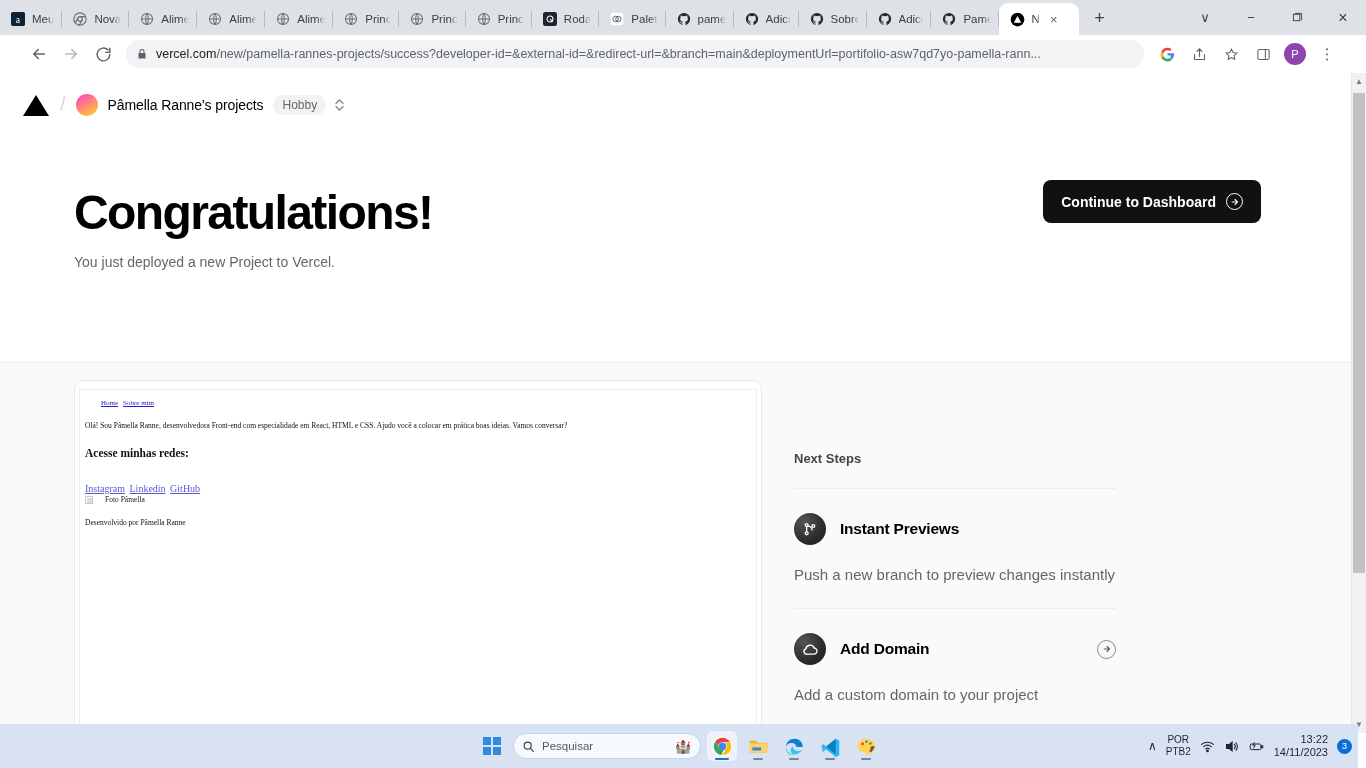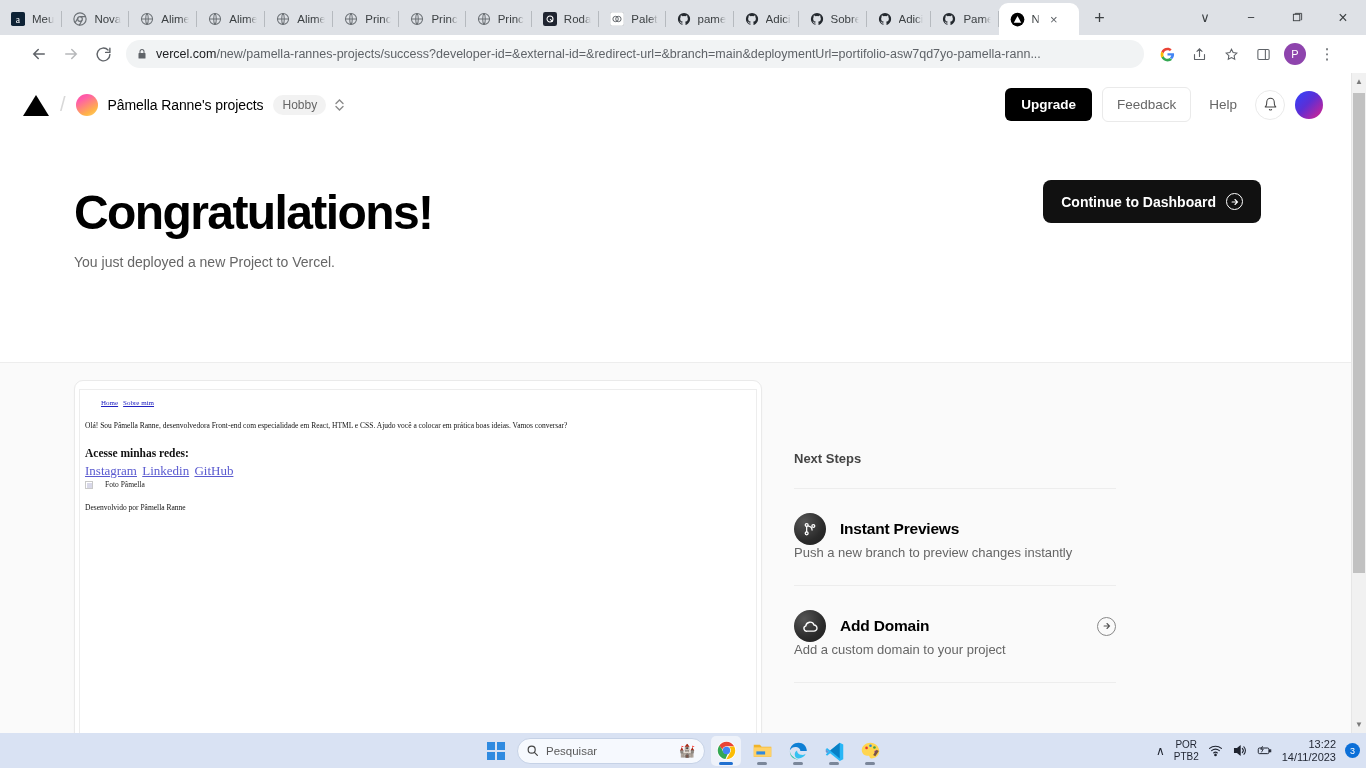--- a/index.html
+++ b/index.html
@@ -92,50 +92,50 @@
   .preview-inner {
     position: absolute; left: 4px; right: 4px; top: 8px; bottom: 4px;
     background: #fff; border: 1px solid #ededed; padding: 9px 0 0 5px;
     font-family: "Liberation Serif", serif; color: #111;
   }
   .pv-nav { font-size: 7px; padding-left: 16px; }
   .pv-nav a { color: #2020c0; text-decoration: underline; margin-right: 5px; }
   .pv-h1 { font-size: 12.5px; font-weight: 700; margin-top: 14px; }
   .pv-p { font-size: 7.5px; margin-top: 14px; }
   .pv-h2 { font-size: 11.5px; font-weight: 700; margin-top: 17px; }
-  .pv-links { font-size: 13px; margin-top: 4px; }
+  .pv-links { font-size: 10px; margin-top: 24px; }
   .pv-links a { color: #5a5ad0; text-decoration: underline; margin-right: 2px; }
   .pv-broken { display: flex; align-items: center; gap: 12px; font-size: 7.5px; margin-top: 1px; color: #222; }
   .brokenimg { width: 8px; height: 8px; border: 1px solid #c9c9c9; position: relative; display:inline-block; }
   .brokenimg::before { content:""; position:absolute; left:1px; top:1px; width:5px; height:5px; background:#d8d8e8; }
   .pv-foot { font-size: 7.5px; margin-top: 14px; }
 
   
   .nextsteps { position: absolute; left: 794px; top: 378px; width: 322px; }
   .ns-title { font-size: 13px; font-weight: 600; color: #444; }
   .ns-rule { height: 1px; background: #ededed; margin-top: 22px; }
   .ns-item { padding-top: 24px; }
   .ns-head { display: flex; align-items: center; gap: 14px; }
   .ns-icon { width: 32px; height: 32px; border-radius: 50%;
     background: radial-gradient(circle at 32% 28%, #555 0%, #2b2b2b 60%, #1d1d1d 100%);
     display: flex; align-items: center; justify-content: center; flex: 0 0 32px; }
   .ns-name { font-size: 15.5px; font-weight: 700; color: #000; letter-spacing: -0.2px; }
   .ns-go { margin-left: auto; width: 19px; height: 19px; border: 1.3px solid #888; border-radius: 50%;
     display: flex; align-items: center; justify-content: center; color: #555; }
-  .ns-desc { font-size: 13px; color: #666; }
+  .ns-desc { font-size: 15px; color: #666; margin-top: 21px; }
   .ns-sep { height: 1px; background: #ededed; margin-top: 25px; }
 
   
   .vscroll { width: 15px; background: #f1f1f1; position: relative; flex: 0 0 15px; border-left: 1px solid #e6e6e6;}
   .vscroll .thumb { position: absolute; left: 1px; right: 1px; top: 20px; height: 480px; background: #c1c1c1; border-radius: 0; }
   .vscroll .arrow { position: absolute; left: 0; right: 0; height: 17px; display: flex; align-items: center; justify-content: center; color: #7a7a7a; font-size: 8px; }
   .vscroll .arrow.up { top: 0; } .vscroll .arrow.down { bottom: 0; }
 
   
-  .taskbar { position: absolute; left: 0; right: 0; bottom: 0; height: 35px; background: #d9e2f3;
+  .taskbar { position: absolute; left: 0; right: 8px; bottom: 0; height: 44px; background: #d9e2f3;
     display: flex; align-items: center; }
   .tb-center { position: absolute; left: 50%; transform: translateX(-50%); display: flex; align-items: center; gap: 6px; }
   .tb-icon { width: 30px; height: 30px; display: flex; align-items: center; justify-content: center; position: relative; }
   .tb-icon.active { background: rgba(255,255,255,0.55); border-radius: 5px; }
   .tb-dot { position: absolute; bottom: 1px; left: 50%; transform: translateX(-50%); width: 10px; height: 2.5px; border-radius: 2px; background: #7a8699; }
   .tb-dot.blue { background: #1f6fd0; width: 14px; }
   .searchbox { width: 188px; height: 26px; background: #f6f9fe; border: 1px solid #c6d2e6; border-radius: 13px;
     display: flex; align-items: center; padding: 0 8px; gap: 7px; font-size: 11.5px; color: #5a5a5a; }
   .tray { position: absolute; right: 6px; display: flex; align-items: center; gap: 9px; color: #1f2430; font-size: 10.5px; }
   .tray-lang { line-height: 12px; text-align: center; font-size: 10px; }
@@ -376,32 +376,20 @@
         <span class="slash">/</span>
         <span class="team-avatar"></span>
         <span class="team-name">Pâmella Ranne's projects</span>
         <span class="plan-badge">Hobby</span>
         <span class="stack-caret">
           <svg width="11" height="16" viewBox="0 0 11 16" fill="none" stroke="#8a8a8a" stroke-width="1.4" stroke-linecap="round">
               <path d="M2 6.5L5.5 3 9 6.5"></path>
               <path d="M2 9.5L5.5 13 9 9.5"></path>
             </svg>
         </span>
-        <div class="hdr-right">
-          <div class="btn-upgrade">Upgrade</div>
-          <div class="btn-outline">Feedback</div>
-          <div class="btn-plain">Help</div>
-          <div class="bell">
-            <svg width="15" height="15" viewBox="0 0 24 24" fill="none" stroke="#444" stroke-width="1.7" stroke-linecap="round">
-                <path d="M18 8a6 6 0 1 0-12 0c0 7-3 8-3 8h18s-3-1-3-8"></path>
-                <path d="M13.7 20a2 2 0 0 1-3.4 0"></path>
-              </svg>
-          </div>
-          <div class="user-avatar"></div>
-        </div>
       </div>
 
       <div class="hero">
         <h1>Congratulations!</h1>
         <p>You just deployed a new Project to Vercel.</p>
         <div class="btn-dashboard">
           <span>Continue to Dashboard</span>
           <span class="circ-arrow">
             <svg width="10" height="10" viewBox="0 0 24 24" fill="none" stroke="currentColor" stroke-width="2.6" stroke-linecap="round">
                 <path d="M5 12h13M12 6l6 6-6 6"></path>

